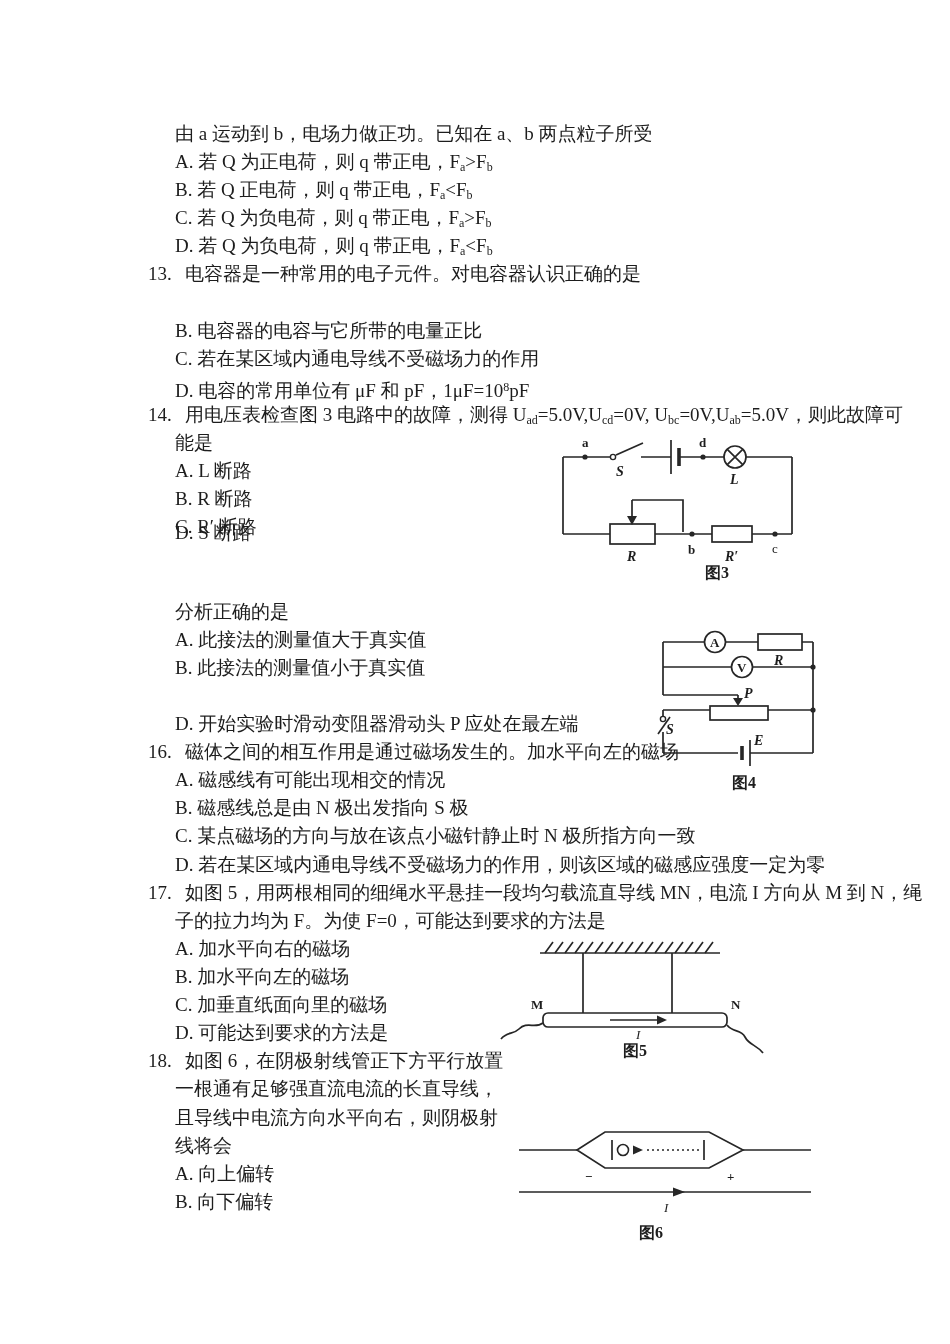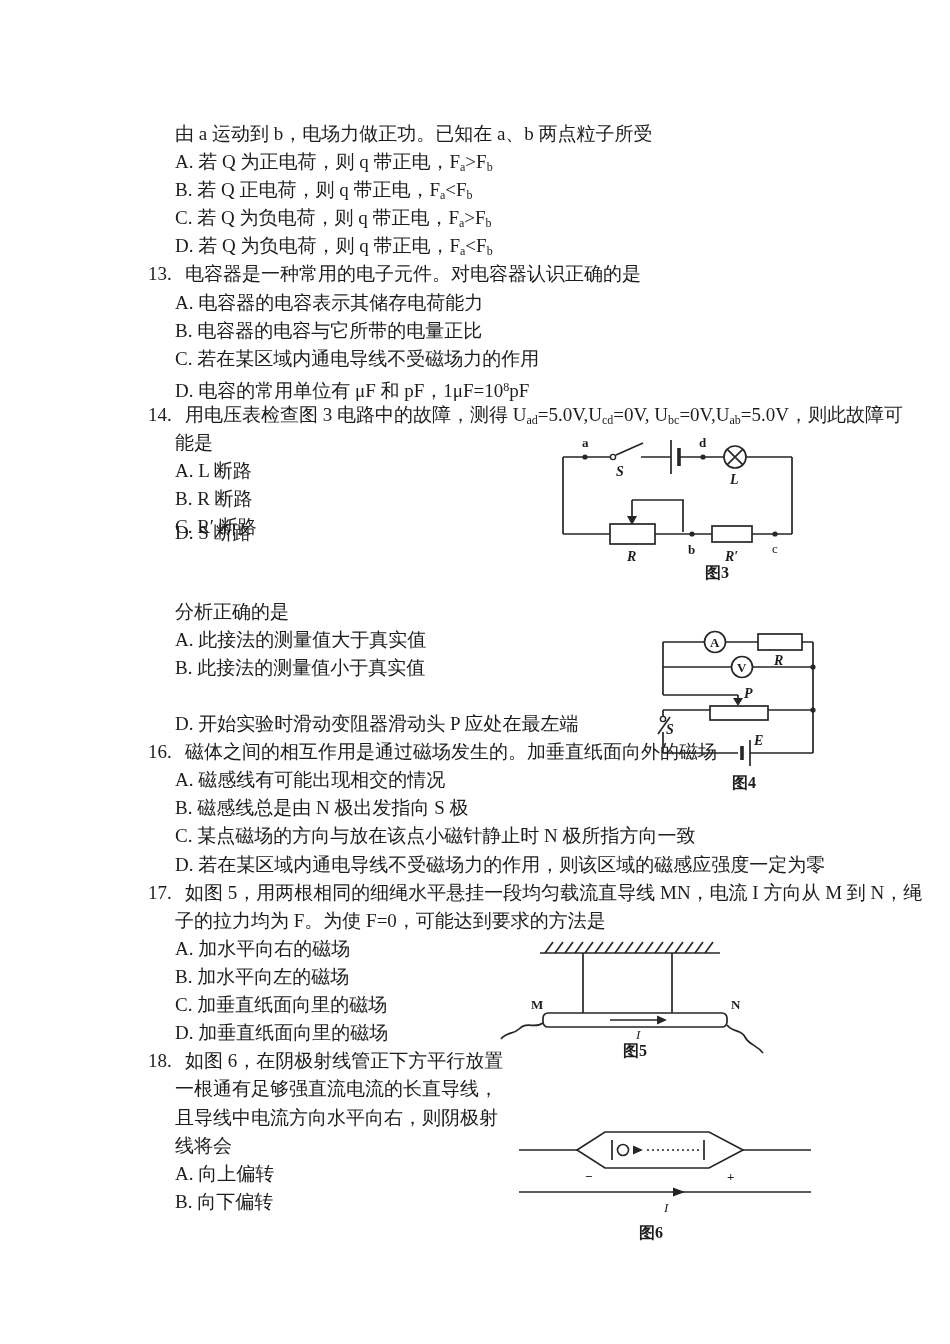--- a/index.html
+++ b/index.html
@@ -32,55 +32,54 @@
 
   <div class="ln" style="top:122px">由 a 运动到 b，电场力做正功。已知在 a、b 两点粒子所受</div>
   <div class="ln" style="top:150px">A. 若 Q 为正电荷，则 q 带正电，F<sub>a</sub>&gt;F<sub>b</sub></div>
   <div class="ln" style="top:178px">B. 若 Q 正电荷，则 q 带正电，F<sub>a</sub>&lt;F<sub>b</sub></div>
   <div class="ln" style="top:206px">C. 若 Q 为负电荷，则 q 带正电，F<sub>a</sub>&gt;F<sub>b</sub></div>
   <div class="ln" style="top:234px">D. 若 Q 为负电荷，则 q 带正电，F<sub>a</sub>&lt;F<sub>b</sub></div>
 
   <div class="ln qn" style="top:262px">
     <span class="num">13.</span><span>电容器是一种常用的电子元件。对电容器认识正确的是</span>
   </div>
-  <div class="ln" style="top:291px">A. 电容器的电容表示其储存电荷能力</div>
   <div class="ln" style="top:319px">B. 电容器的电容与它所带的电量正比</div>
   <div class="ln" style="top:347px">C. 若在某区域内通电导线不受磁场力的作用</div>
   <div class="ln" style="top:375px">D. 电容的常用单位有 μF 和 pF，1μF=10<sup>8</sup>pF</div>
 
   <div class="ln qn" style="top:403px">
     <span class="num">14.</span><span>用电压表检查图 3 电路中的故障，测得 U<sub>ad</sub>=5.0V,U<sub>cd</sub>=0V, U<sub>bc</sub>=0V,U<sub>ab</sub>=5.0V，则此故障可</span>
   </div>
   <div class="ln" style="top:431px">能是</div>
   <div class="ln" style="top:459px">A. L 断路</div>
   <div class="ln" style="top:487px">B. R 断路</div>
   <div class="ln" style="top:515px">C. R′ 断路</div>
   <div class="ln" style="top:521px">D. S 断路</div>
 
   <div class="ln" style="top:600px">分析正确的是</div>
   <div class="ln" style="top:628px">A. 此接法的测量值大于真实值</div>
   <div class="ln" style="top:656px">B. 此接法的测量值小于真实值</div>
   <div class="ln" style="top:712px">D. 开始实验时滑动变阻器滑动头 P 应处在最左端</div>
 
   <div class="ln qn" style="top:740px">
-    <span class="num">16.</span><span>磁体之间的相互作用是通过磁场发生的。加垂直纸面向外的磁场</span>
+    <span class="num">16.</span><span>磁体之间的相互作用是通过磁场发生的。加水平向左的磁场</span>
   </div>
   <div class="ln" style="top:768px">A. 磁感线有可能出现相交的情况</div>
   <div class="ln" style="top:796px">B. 磁感线总是由 N 极出发指向 S 极</div>
   <div class="ln" style="top:824px">C. 某点磁场的方向与放在该点小磁针静止时 N 极所指方向一致</div>
   <div class="ln" style="top:853px">D. 若在某区域内通电导线不受磁场力的作用，则该区域的磁感应强度一定为零</div>
 
   <div class="ln qn" style="top:881px">
     <span class="num">17.</span><span>如图 5，用两根相同的细绳水平悬挂一段均匀载流直导线 MN，电流 I 方向从 M 到 N，绳</span>
   </div>
   <div class="ln" style="top:909px">子的拉力均为 F。为使 F=0，可能达到要求的方法是</div>
   <div class="ln" style="top:937px">A. 加水平向右的磁场</div>
   <div class="ln" style="top:965px">B. 加水平向左的磁场</div>
   <div class="ln" style="top:993px">C. 加垂直纸面向里的磁场</div>
-  <div class="ln" style="top:1021px">D. 加垂直纸面向里的磁场</div>
+  <div class="ln" style="top:1021px">D. 可能达到要求的方法是</div>
 
   <div class="ln qn" style="top:1049px">
     <span class="num">18.</span><span>如图 6，在阴极射线管正下方平行放置</span>
   </div>
   <div class="ln" style="top:1077px">一根通有足够强直流电流的长直导线，</div>
   <div class="ln" style="top:1106px">且导线中电流方向水平向右，则阴极射</div>
   <div class="ln" style="top:1134px">线将会</div>
   <div class="ln" style="top:1162px">A. 向上偏转</div>
   <div class="ln" style="top:1190px">B. 向下偏转</div>
 

